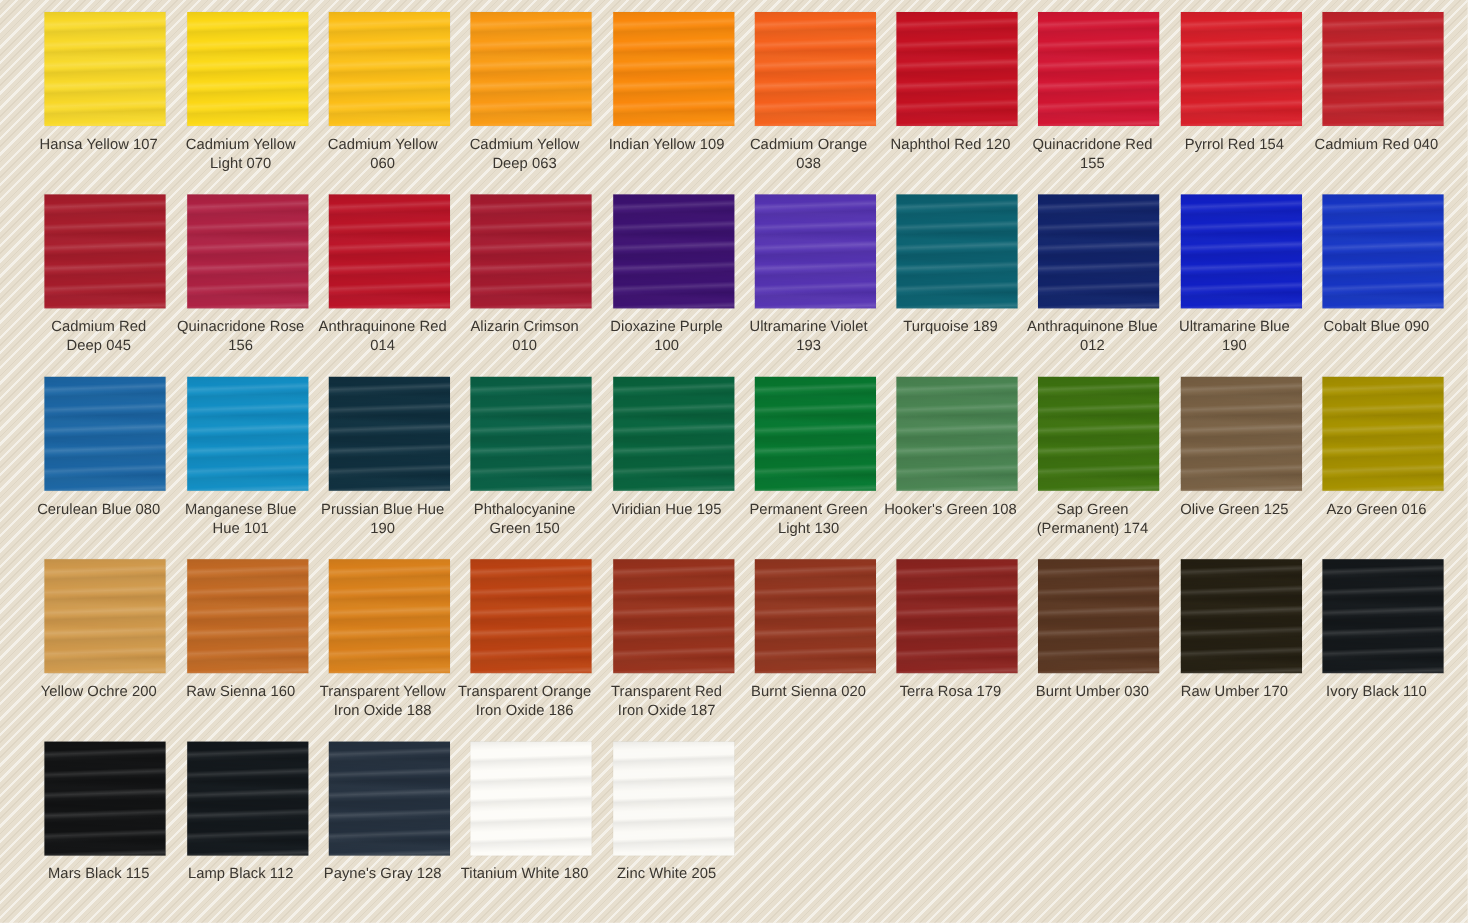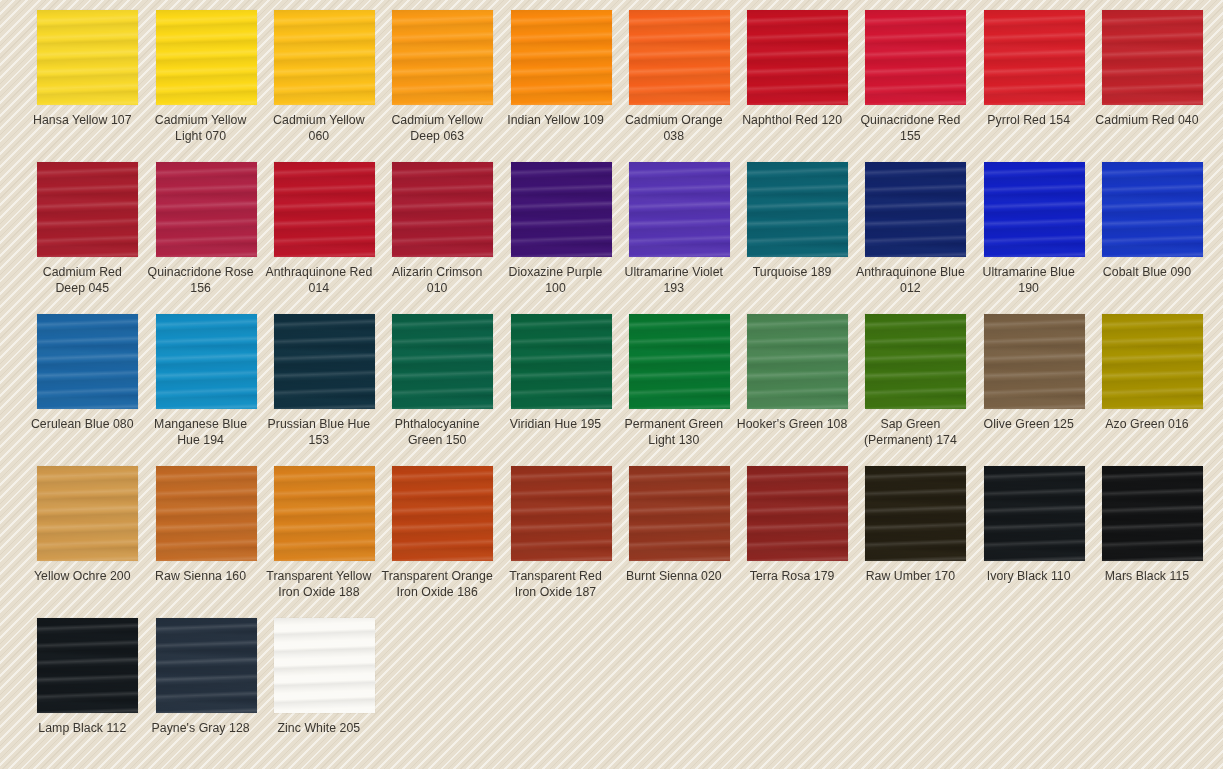--- a/index.html
+++ b/index.html
@@ -184,25 +184,25 @@
     <div class="cell">
       <div class="swatch" style="background-color: rgb(23, 54, 196);"></div>
       <div class="label">Cobalt Blue 090</div>
     </div>
     <div class="cell">
       <div class="swatch" style="background-color: rgb(28, 102, 164);"></div>
       <div class="label">Cerulean Blue 080</div>
     </div>
     <div class="cell">
       <div class="swatch" style="background-color: rgb(18, 142, 196);"></div>
-      <div class="label">Manganese Blue Hue 194</div>
+      <div class="label">Manganese Blue Hue 101</div>
     </div>
     <div class="cell">
       <div class="swatch" style="background-color: rgb(16, 48, 63);"></div>
-      <div class="label">Prussian Blue Hue 153</div>
+      <div class="label">Prussian Blue Hue 190</div>
     </div>
     <div class="cell">
       <div class="swatch" style="background-color: rgb(10, 96, 69);"></div>
       <div class="label">Phthalocyanine Green 150</div>
     </div>
     <div class="cell">
       <div class="swatch" style="background-color: rgb(9, 99, 61);"></div>
       <div class="label">Viridian Hue 195</div>
     </div>
     <div class="cell">
@@ -247,36 +247,44 @@
     </div>
     <div class="cell">
       <div class="swatch" style="background-color: rgb(146, 54, 32);"></div>
       <div class="label">Burnt Sienna 020</div>
     </div>
     <div class="cell">
       <div class="swatch" style="background-color: rgb(139, 36, 32);"></div>
       <div class="label">Terra Rosa 179</div>
     </div>
     <div class="cell">
+      <div class="swatch" style="background-color: rgb(90, 55, 34);"></div>
+      <div class="label">Burnt Umber 030</div>
+    </div>
+    <div class="cell">
       <div class="swatch" style="background-color: rgb(36, 31, 18);"></div>
       <div class="label">Raw Umber 170</div>
     </div>
     <div class="cell">
       <div class="swatch" style="background-color: rgb(20, 24, 27);"></div>
       <div class="label">Ivory Black 110</div>
     </div>
     <div class="cell">
       <div class="swatch" style="background-color: rgb(18, 19, 20);"></div>
       <div class="label">Mars Black 115</div>
     </div>
     <div class="cell">
       <div class="swatch" style="background-color: rgb(19, 24, 28);"></div>
       <div class="label">Lamp Black 112</div>
     </div>
     <div class="cell">
       <div class="swatch" style="background-color: rgb(37, 49, 63);"></div>
       <div class="label">Payne's Gray 128</div>
     </div>
     <div class="cell">
+      <div class="swatch" style="background-color: rgb(253, 252, 248);"></div>
+      <div class="label">Titanium White 180</div>
+    </div>
+    <div class="cell">
       <div class="swatch" style="background-color: rgb(251, 250, 246);"></div>
       <div class="label">Zinc White 205</div>
     </div>
   </div>
 
 </body></html>

